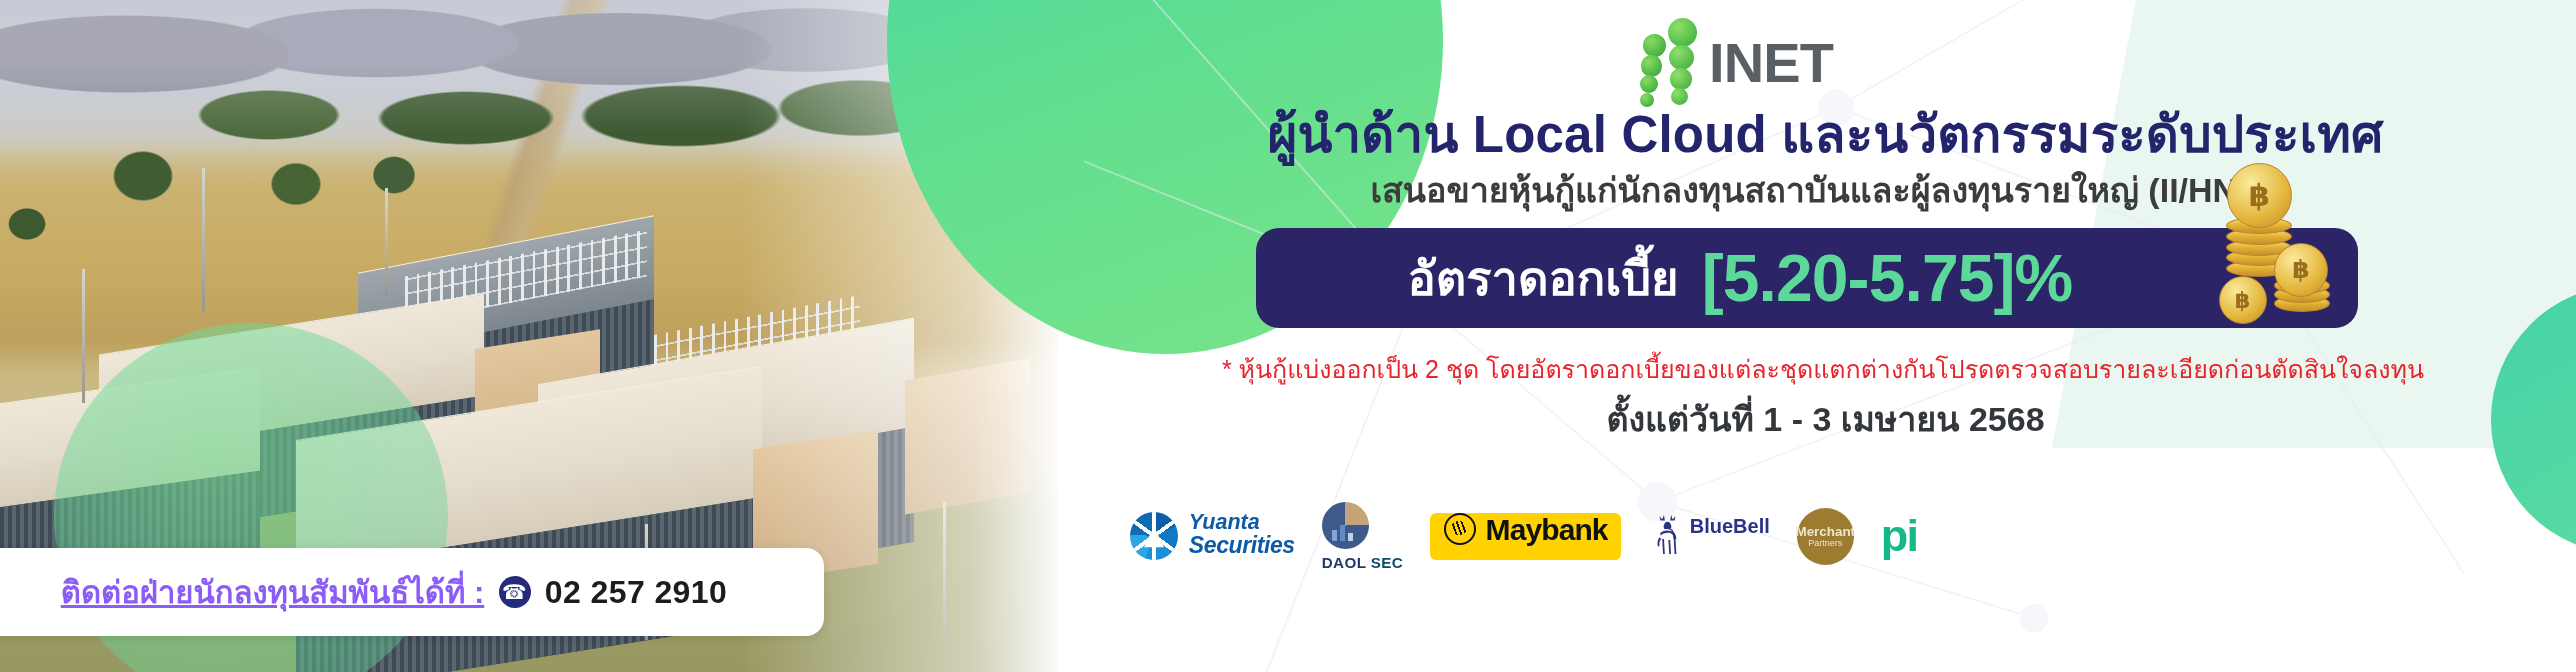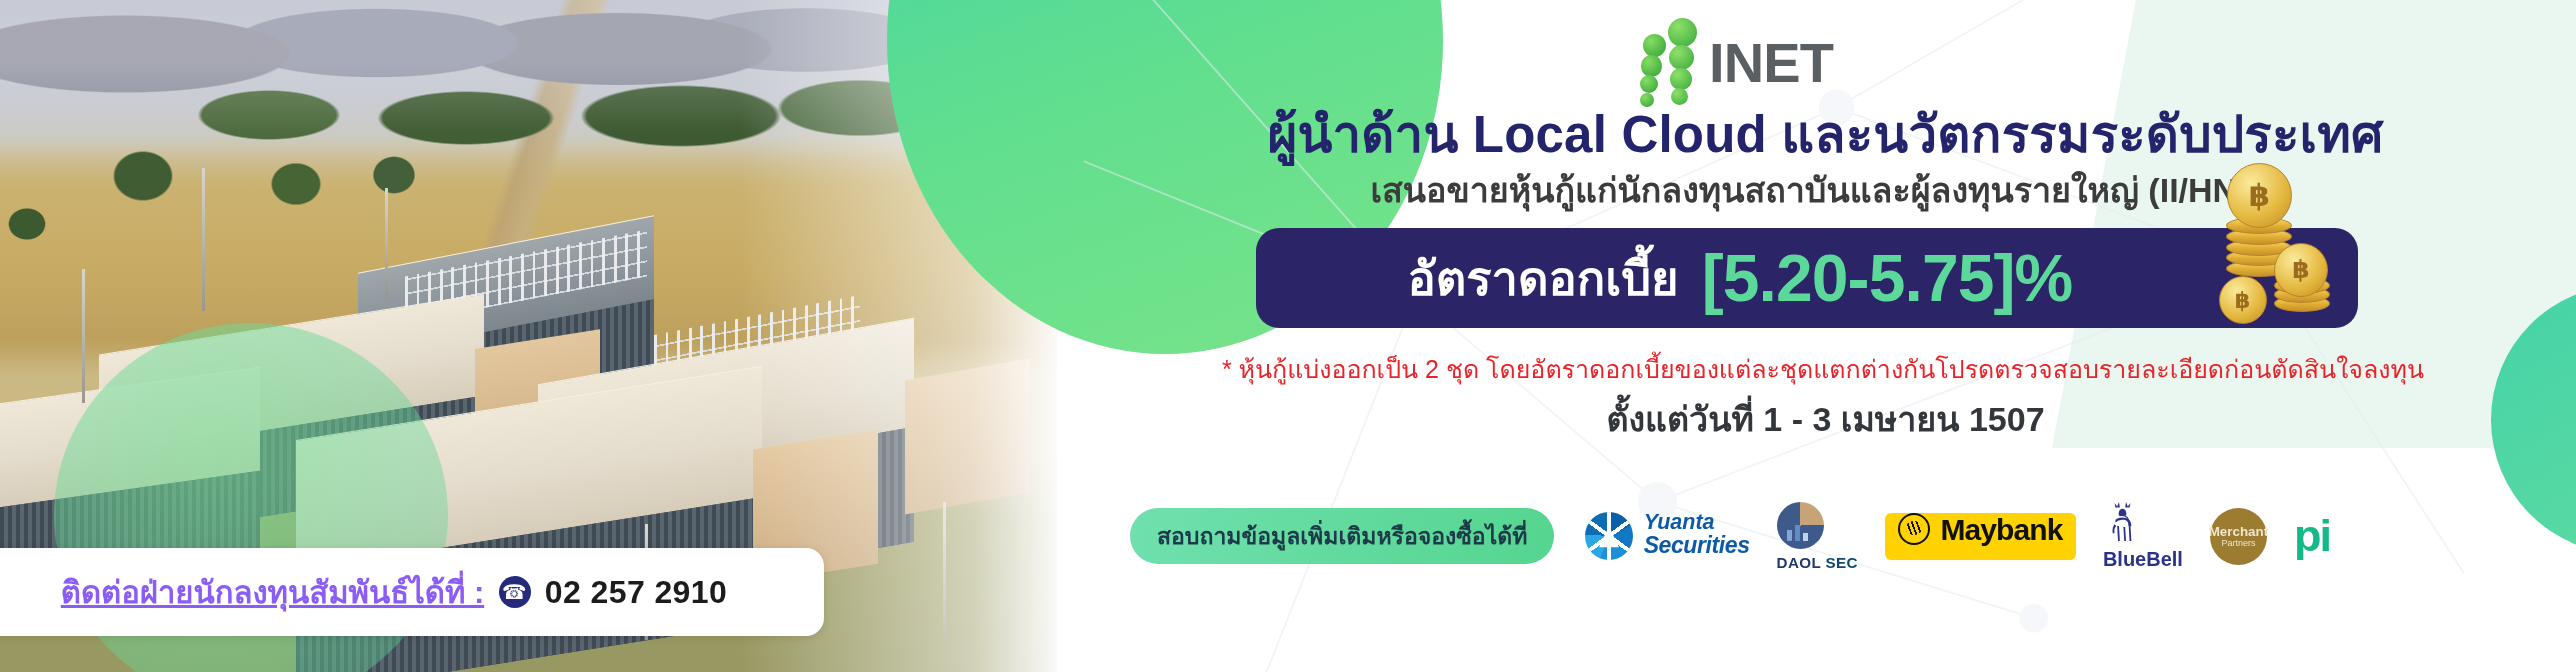--- a/index.html
+++ b/index.html
@@ -291,21 +291,21 @@
   }
   .tiger::after {
     content:""; position:absolute; left: 5.4px; top: 6.3px;
     width: 16px; height: 14.3px; border-radius: 45%;
     background:
       repeating-linear-gradient(70deg, #111 0 1.8px, rgba(0,0,0,0) 1.8px 4.5px);
   }
   .maybank-word { color: #111; font-size: 30px; font-weight: 700; letter-spacing: -0.9px; }
 
   
-  .bluebell { flex-direction: column; gap: 2.7px; }
+  .bluebell { flex-direction: row; gap: 2.7px; }
   .deer {
     width: 39px; height: 43px; position: relative;
   }
   .deer svg { display:block; }
   .bluebell-word { color: #2b3287; font-size: 20px; font-weight: 700; }
 
   
   .merchant-mark {
     width: 57px; height: 57px; border-radius: 50%;
     background: #9b7c31;
@@ -447,25 +447,24 @@
           <span class="coin" style="top: 27px; width: 56px;"></span>
           <span class="coin-face" style="left: 0; top: -7.2px; width: 54px; height: 54px; font-size: 25px;">฿</span>
         </div>
         <div class="coin-stack" style="left: 12.5px; top: 82px;">
           <span class="coin-face" style="width: 48px; height: 48px; font-size: 22.4px;">฿</span>
         </div>
       </div>
     </div>
 
     <div class="footnote">* หุ้นกู้แบ่งออกเป็น 2 ชุด โดยอัตราดอกเบี้ยของแต่ละชุดแตกต่างกันโปรดตรวจสอบรายละเอียดก่อนตัดสินใจลงทุน</div>
-    <div class="dateline">ตั้งแต่วันที่ 1 - 3 เมษายน 1507</div>
+    <div class="dateline">ตั้งแต่วันที่ 1 - 3 เมษายน 2568</div>
 
     <div class="cta-row">
 
-      <button class="cta-button">สอบถามข้อมูลเพิ่มเติมหรือจองซื้อได้ที่</button>
 
       <div class="brokers">
 
         <div class="broker yuanta">
           <span class="yuanta-mark"></span>
           <span class="yuanta-text">
             <span>Yuanta</span>
             <small>Securities</small>
           </span>
         </div>

